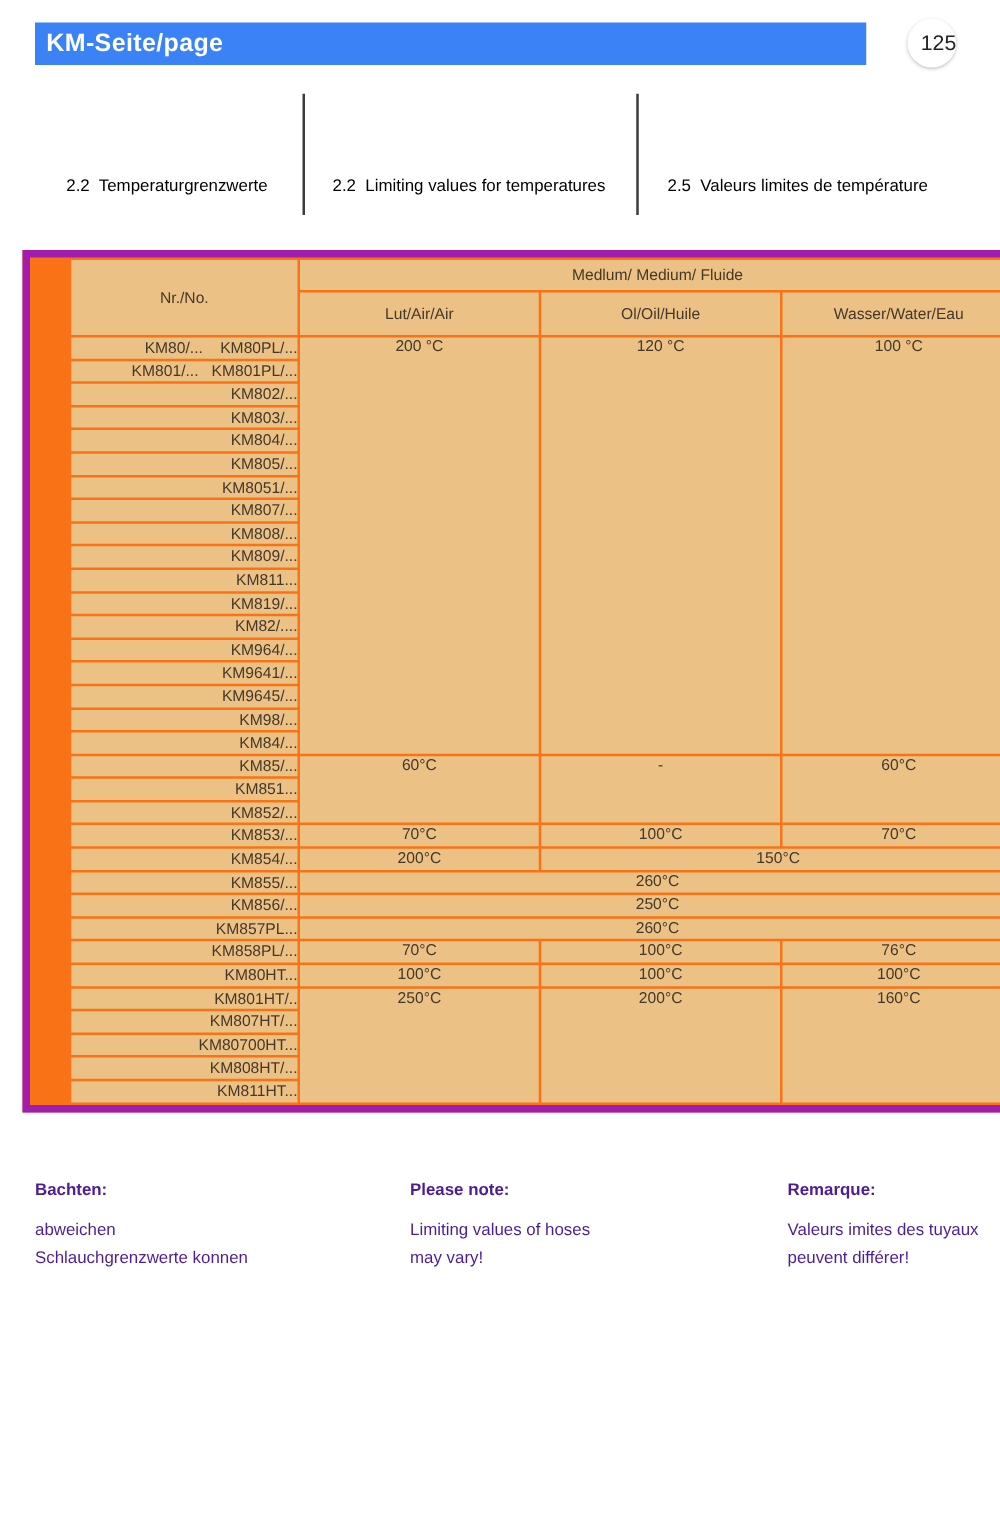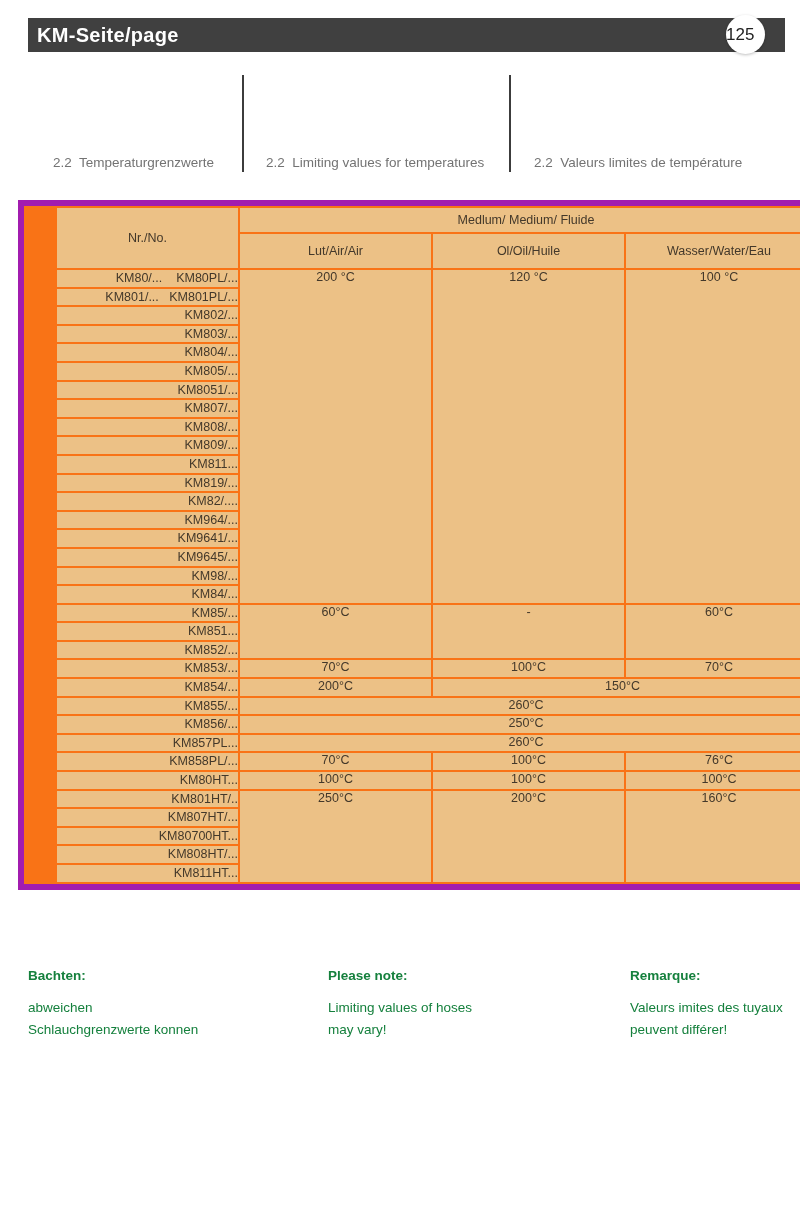--- a/index.html
+++ b/index.html
@@ -1,36 +1,36 @@
 <!DOCTYPE html>
 <html><head>
 <meta charset="utf-8">
 <style>
   html,body{margin:0;padding:0;background:#ffffff;}
   .page{
     position:relative;width:800px;height:1225px;background:#ffffff;
     font-family:"Liberation Sans",sans-serif;color:#3b362f;overflow:hidden;
   }
   
-  .topbar{position:absolute;left:28px;top:18px;width:757px;height:34px;background:#404040;}
+  .topbar{position:absolute;left:28px;top:18px;width:665px;height:34px;background:#3b82f6;}
   .topbar-title{
     display:block;color:#ffffff;font-weight:bold;font-size:20px;line-height:34px;
     padding-left:9px;letter-spacing:0.3px;
   }
   .page-badge{
     position:absolute;left:726px;top:15px;width:39px;height:39px;border-radius:50%;
     background:#ffffff;box-shadow:0 1px 3px rgba(0,0,0,0.25);
-    display:flex;align-items:center;justify-content:flex-start;z-index:2;
+    display:flex;align-items:center;justify-content:flex-end;z-index:2;
   }
   .page-badge span{font-size:17px;color:#222222;}
   
   .vline{position:absolute;top:75px;height:97px;width:2px;background:#3c3c3c;}
   .vline-1{left:242px;}
   .vline-2{left:509px;}
-  .heading{position:absolute;top:141px;font-size:13.5px;color:#737373;white-space:pre;margin-top:14px;}
+  .heading{position:absolute;top:141px;font-size:13.5px;color:#000000;white-space:pre;}
   .heading-1{left:53px;}
   .heading-2{left:266px;text-align:center;}
   .heading-3{left:534px;}
   
   .table-wrap{position:absolute;left:18px;top:200px;border:6px solid #a21caf;background:#f97316;padding-left:31px;}
   table.temp{border-collapse:separate;border-spacing:2px;table-layout:fixed;width:759px;}
   table.temp th,table.temp td{
     background:#ECC186;color:#43382a;font-size:12.5px;font-weight:normal;
     padding:0;margin:0;overflow:hidden;
   }
@@ -38,21 +38,21 @@
   th.nr-head{font-weight:bold;font-size:13.5px;text-align:center;vertical-align:middle;}
   th.sub-head{height:34px;font-size:13px;text-align:center;vertical-align:middle;}
   td.label-cell{
     height:16.6px;line-height:16.6px;text-align:right;padding-left:13px;
     white-space:pre;vertical-align:middle;
   }
   td.value-cell{
     text-align:center;vertical-align:top;padding-top:2px;line-height:14px;
   }
   
-  .note{position:absolute;top:968px;width:260px;font-size:13.5px;color:#15803d;}
+  .note{position:absolute;top:944px;width:260px;font-size:13.5px;color:#4c1d95;}
   .note-1{left:28px;}
   .note-2{left:328px;}
   .note-3{left:630px;}
   .note-title{font-weight:bold;margin:0 0 14px 0;}
   .note-line{line-height:22px;}
 </style>
 </head>
 <body>
 
 <div class="page">
@@ -61,21 +61,21 @@
     <span class="topbar-title">KM-Seite/page</span>
   </div>
   <div class="page-badge">
     <span>125</span>
   </div>
 
   <div class="vline vline-1"></div>
   <div class="vline vline-2"></div>
   <div class="heading heading-1">2.2  Temperaturgrenzwerte</div>
   <div class="heading heading-2">2.2  Limiting values for temperatures</div>
-  <div class="heading heading-3">2.2  Valeurs limites de température</div>
+  <div class="heading heading-3">2.5  Valeurs limites de température</div>
 
   <div class="table-wrap">
     <table class="temp">
       <colgroup>
         <col style="width:181px">
         <col style="width:191px">
         <col style="width:191px">
         <col style="width:186px">
       </colgroup>
       <thead>

